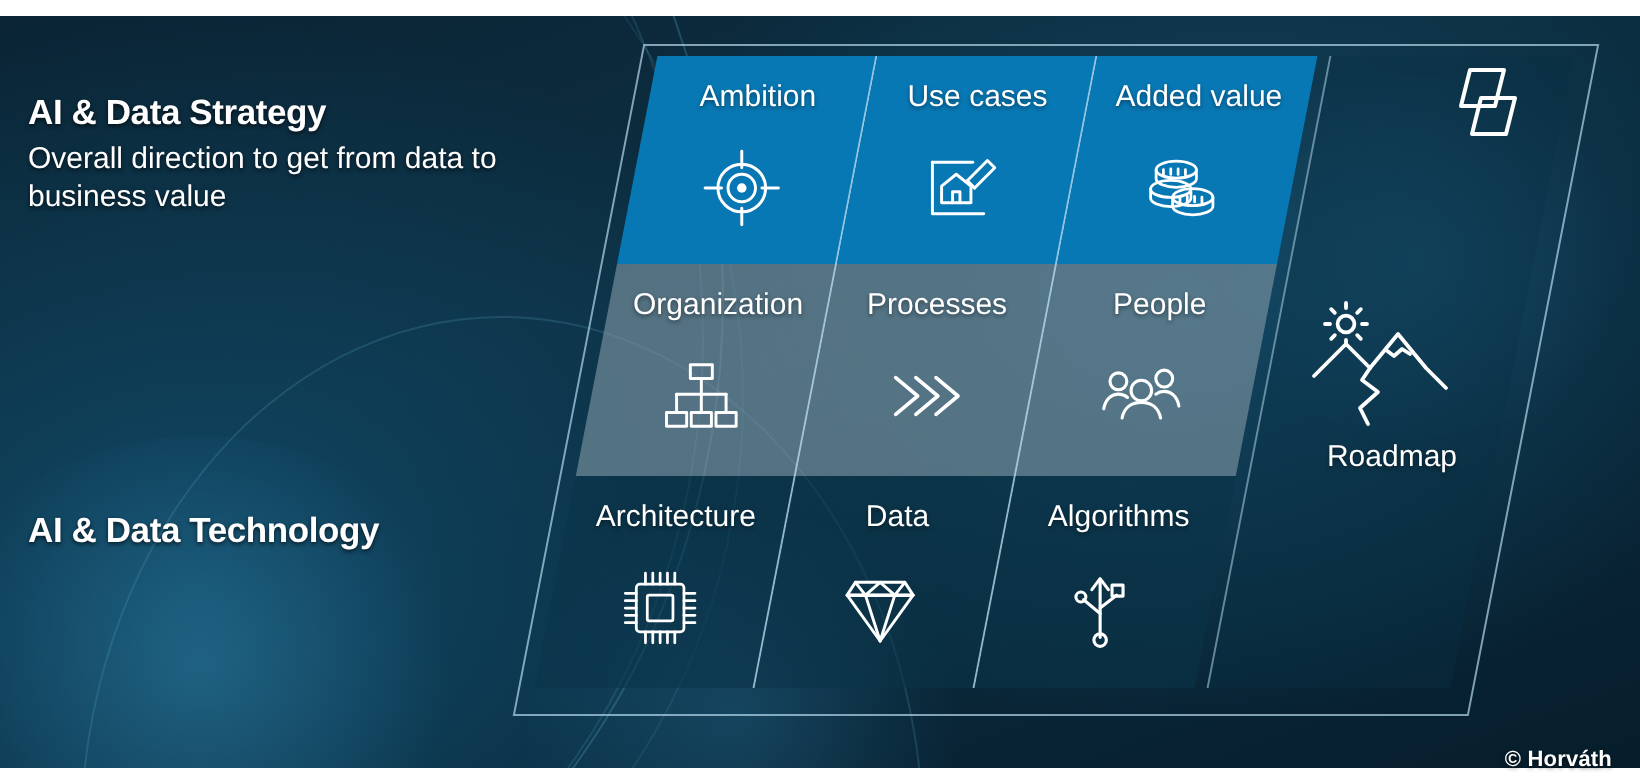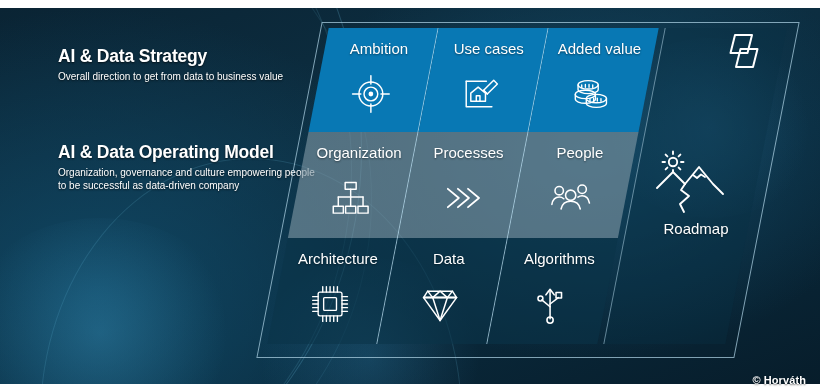--- a/index.html
+++ b/index.html
@@ -52,32 +52,31 @@
     background: radial-gradient(circle, rgba(70,170,215,0.30) 0%, rgba(70,170,215,0.0) 70%);
   }
 
   
   .text-block {
     position: absolute;
     left: 14px;
     width: 262px;
     color: #ffffff;
     text-shadow: 0 1px 2px rgba(0,0,0,0.65);
-    margin-left: 44px;
   }
   .text-block .tb-title {
     font-size: 17.5px;
     font-weight: bold;
     letter-spacing: -0.2px;
     line-height: 1.18;
     margin-bottom: 3px;
     white-space: nowrap;
   }
   .text-block .tb-body {
-    font-size: 10px;
+    font-size: 15px;
     font-weight: normal;
     line-height: 1.32;
   }
   #tb-strategy  { top: 46px; }
   #tb-operating { top: 142px; }
   #tb-technology{ top: 255px; }
 
   
   
   .frame {
@@ -220,26 +219,23 @@
     <div class="glow" style="left:-40px; top:210px; width:280px; height:230px;"></div>
     <div class="glow" style="left:250px; top:250px; width:240px; height:200px; background:radial-gradient(circle, rgba(60,150,200,0.22) 0%, rgba(60,150,200,0) 70%);"></div>
     <div class="glow" style="left:600px; top:30px; width:220px; height:180px; background:radial-gradient(circle, rgba(60,150,200,0.16) 0%, rgba(60,150,200,0) 70%);"></div>
   </div>
 
   <div class="text-block" id="tb-strategy">
     <div class="tb-title">AI &amp; Data Strategy</div>
     <div class="tb-body">Overall direction to get from data to business value</div>
   </div>
 
-  <div class="text-block" id="tb-operating">
-    <div class="tb-title">AI &amp; Data Operating Model</div>
-    <div class="tb-body">Organization, governance and culture empowering people to be successful as data-driven company</div>
-  </div>
 
   <div class="text-block" id="tb-technology">
+    <div class="tb-title">AI &amp; Data Technology</div>
   </div>
 
   <div class="frame" id="frame-outer"></div>
 
   <div id="matrix">
 
     <div class="cell row-strategy">
       <div class="cell-label">Ambition</div>
       <div class="cell-icon">
         <svg viewBox="0 0 48 48" fill="none" stroke="#ffffff" stroke-width="1.6" stroke-linecap="round">

